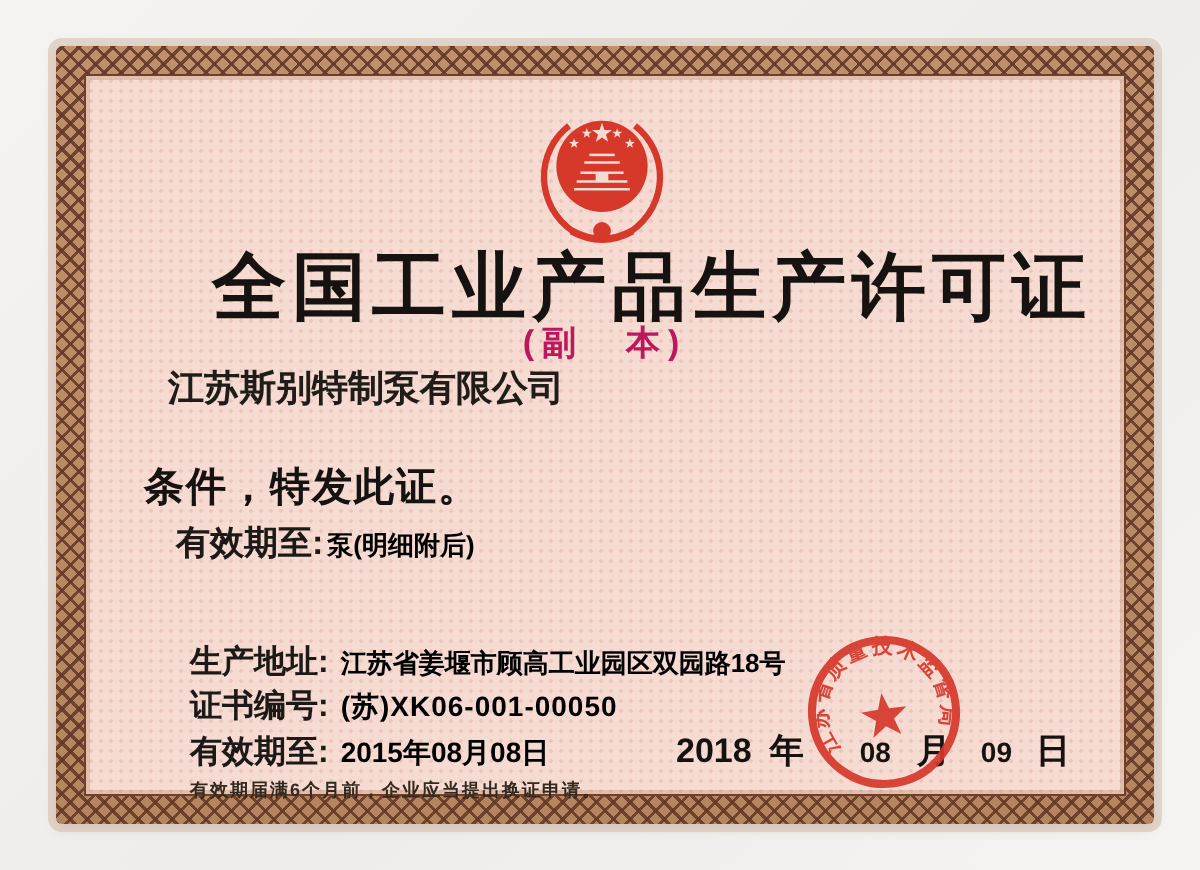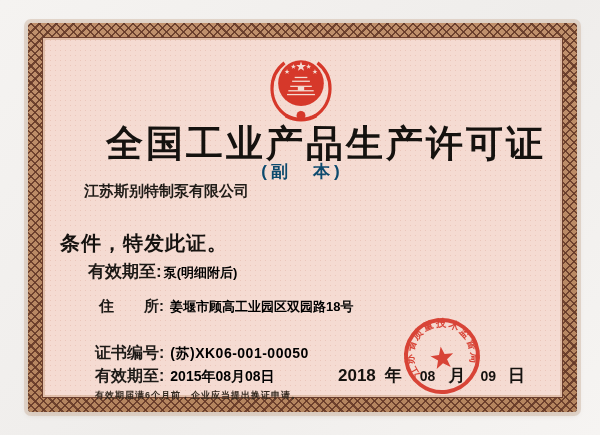--- a/index.html
+++ b/index.html
@@ -30,25 +30,25 @@
   
   .content{position:absolute;inset:0;}
   .abs{position:absolute;}
   .emblem{left:261px;top:54px;width:80px;height:71px;}
   .title{
     left:28px;width:596px;top:119px;text-align:center;
     font-size:37px;font-weight:bold;letter-spacing:3px;color:#15120f;
   }
   .subtitle{
     left:28px;width:549px;top:160px;text-align:center;
-    font-size:17px;font-weight:bold;color:#0c4a6e;letter-spacing:4px;
+    font-size:17px;font-weight:bold;color:#be185d;letter-spacing:4px;
   }
-  .company{left:84px;top:182px;font-size:15px;font-weight:bold;color:#201c18;}
+  .company{left:84px;top:182px;font-size:18px;font-weight:bold;color:#201c18;}
   .stmt1{left:99px;top:202px;font-size:20px;font-weight:bold;color:#15120f;letter-spacing:0.5px;}
-  .stmt2{left:60px;top:230px;font-size:20px;font-weight:bold;color:#15120f;letter-spacing:1px;}
+  .stmt2{left:72px;top:230px;font-size:20px;font-weight:bold;color:#15120f;letter-spacing:1px;}
   .frow{white-space:nowrap;color:#1c1916;}
   .frow .lbl{font-weight:bold;color:#1c1916;}
   .frow .val{font-weight:bold;color:#000000;margin-left:6px;text-align:right;}
   .row-product{left:88px;top:260px;}
   .row-product .lbl{font-size:17px;}
   .row-product .val{font-size:13px;margin-left:2px;}
   .row-address{left:99px;top:297px;}
   .row-address .lbl{font-size:15px;}
   .row-address .val{font-size:13px;}
   .row-paddress{left:95px;top:321px;}
@@ -57,21 +57,21 @@
   .row-certno{left:95px;top:343px;}
   .row-certno .lbl{font-size:16px;}
   .row-certno .val{font-size:14px;letter-spacing:0.5px;}
   .row-valid{left:95px;top:366px;}
   .row-valid .lbl{font-size:16px;}
   .row-valid .val{font-size:14px;}
   .note{left:95px;top:389px;font-size:9px;font-weight:bold;color:#33291f;letter-spacing:1px;}
   .date-row{left:338px;top:364px;font-size:17px;font-weight:bold;color:#15120f;white-space:nowrap;}
   .date-row .num{font-size:14px;}
   .date-row .u-year{margin-left:9px;}
-  .date-row .m-num{margin-left:18px;}
+  .date-row .m-num{margin-left:28px;}
   .date-row .u-month{margin-left:13px;}
   .date-row .d-num{margin-left:15px;}
   .date-row .u-day{margin-left:12px;}
   .seal{left:402px;top:316px;width:80px;height:80px;transform:rotate(-8deg);opacity:.92;}
 </style>
 </head>
 <body>
 
 <div class="cert-frame">
   <div class="cert-inner"></div>
@@ -105,22 +105,22 @@
 
   <div class="abs title">全国工业产品生产许可证</div>
   <div class="abs subtitle">(副　本)</div>
 
   <div class="abs company">江苏斯别特制泵有限公司</div>
   <div class="abs stmt2">条件，特发此证。</div>
 
   <div class="abs frow row-product">
     <span class="lbl">有效期至:</span><span class="val">泵(明细附后)</span>
   </div>
-  <div class="abs frow row-address">
-    <span class="lbl">住　　所:</span><span class="val">姜堰市顾高工业园区双园路18号</span>
+  <div class="abs frow row-paddress">
+    <span class="lbl">生产地址:</span><span class="val">江苏省姜堰市顾高工业园区双园路18号</span>
   </div>
   <div class="abs frow row-certno">
     <span class="lbl">证书编号:</span><span class="val">(苏)XK06-001-00050</span>
   </div>
   <div class="abs frow row-valid">
     <span class="lbl">有效期至:</span><span class="val">2015年08月08日</span>
   </div>
 
   <div class="abs note">有效期届满6个月前，企业应当提出换证申请。</div>
 

